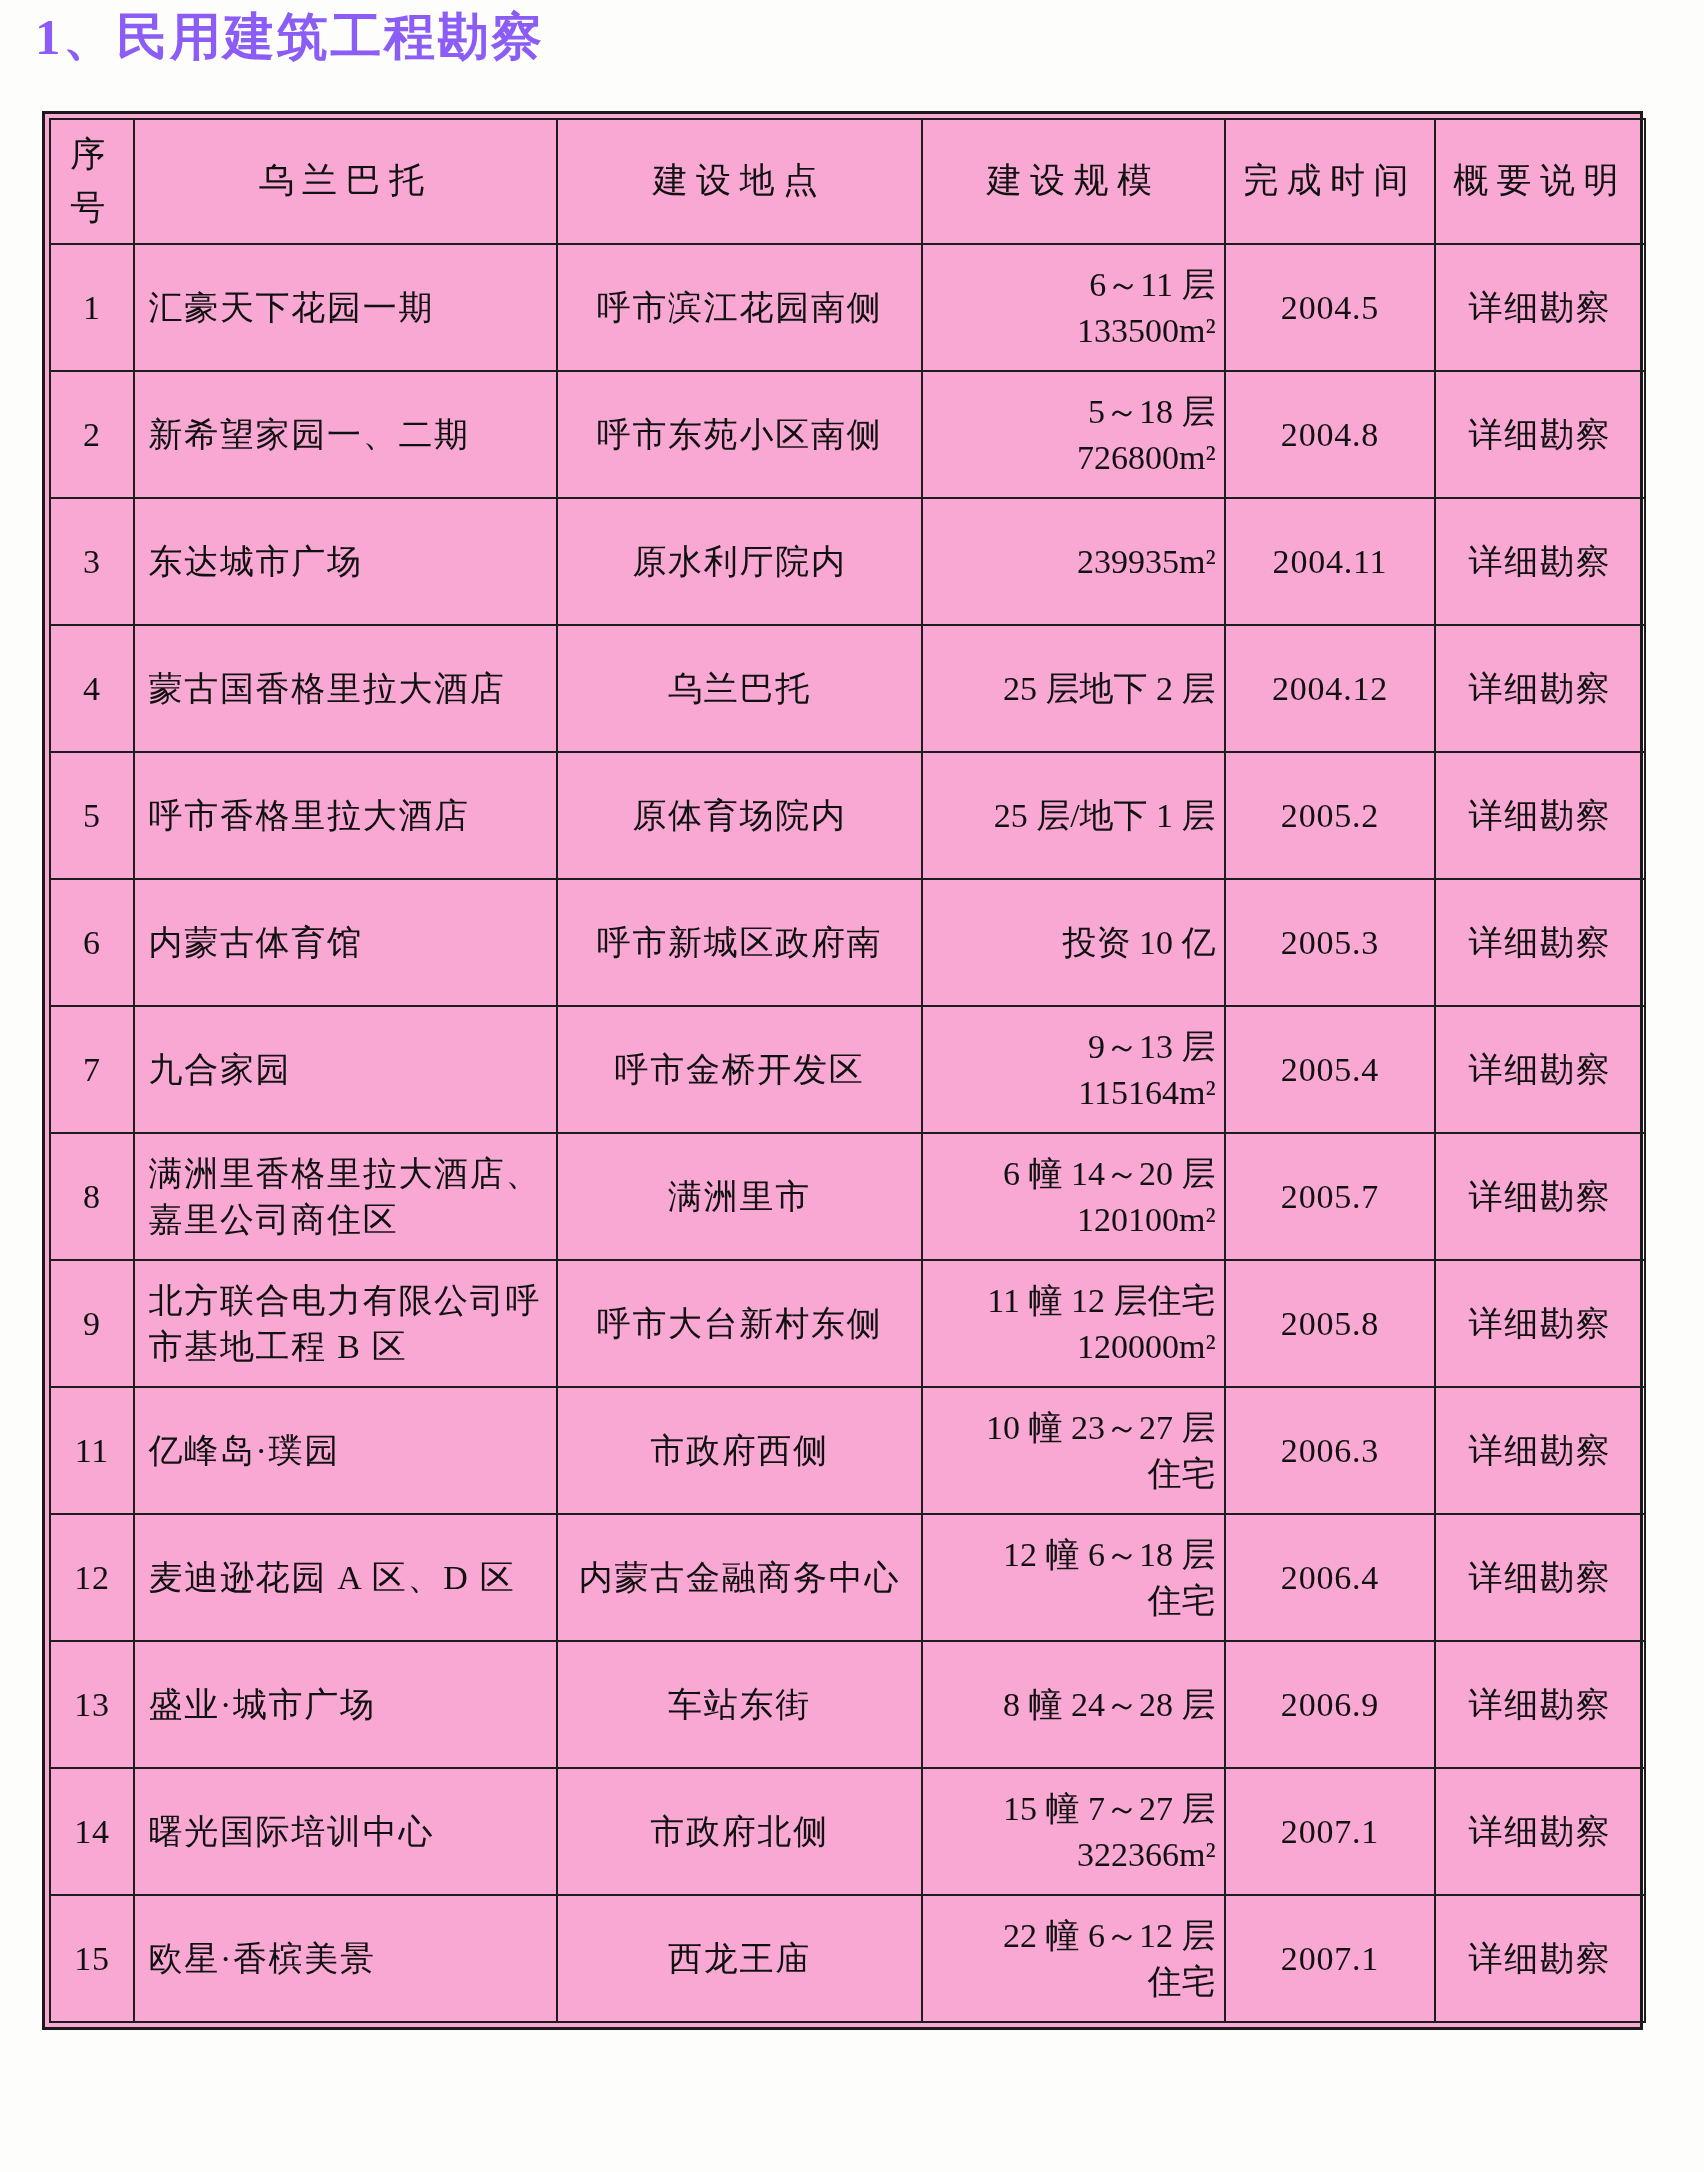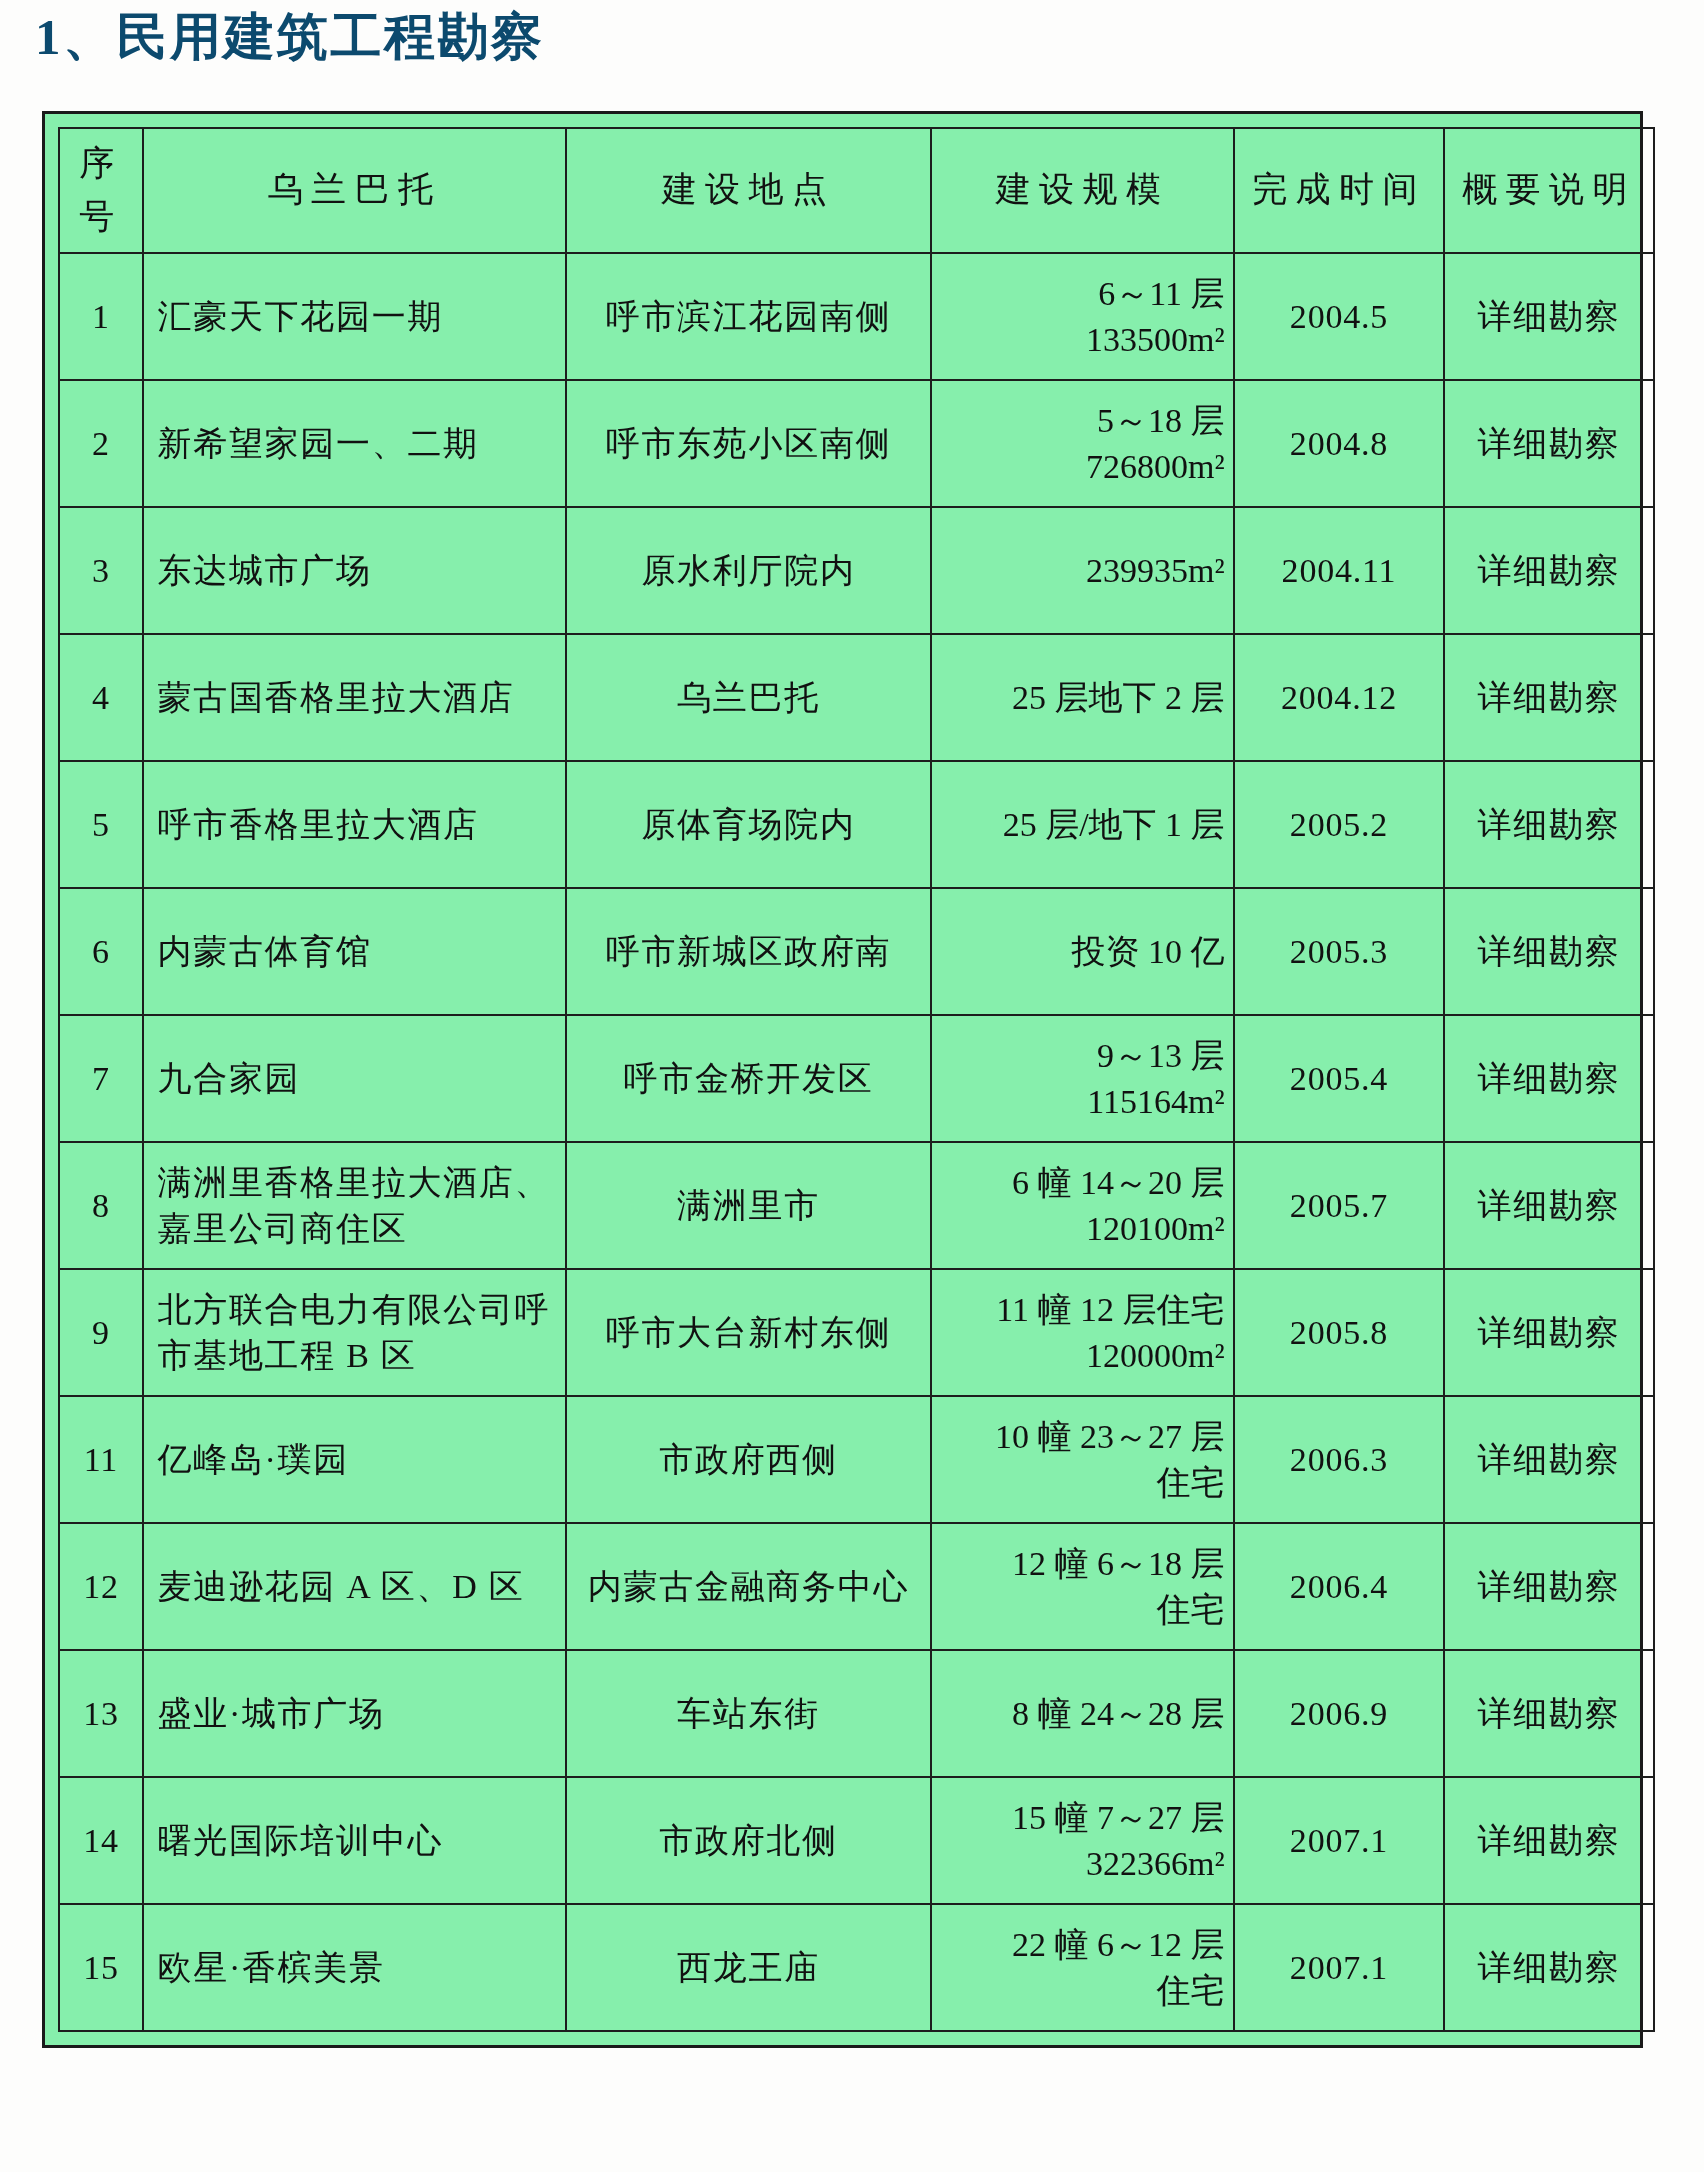--- a/index.html
+++ b/index.html
@@ -7,29 +7,29 @@
     width:1704px;height:2172px;
     background:#fdfdfc;
     color:#111;
     font-family:"Liberation Serif","DejaVu Serif",serif;
     position:relative;
     overflow:hidden;
   }
   .page-title{
     position:absolute;left:35px;top:3.4px;
     font-size:51px;font-weight:bold;letter-spacing:2.5px;
-    color:#0c4a6e;
+    color:#8b5cf6;
     white-space:nowrap;
   }
   .table-frame{
     position:absolute;left:42px;top:111px;width:1601px;
     border:3.4px solid #1a1a1a;
-    padding:13px;
+    padding:4px;
     box-sizing:border-box;
-    background:#86efac;
+    background:#f9a8d4;
   }
   table.projects{
     border-collapse:collapse;
     width:100%;
     table-layout:fixed;
   }
   th,td{
     border:2.5px solid #1d1d1d;
     text-align:center;
     vertical-align:middle;

